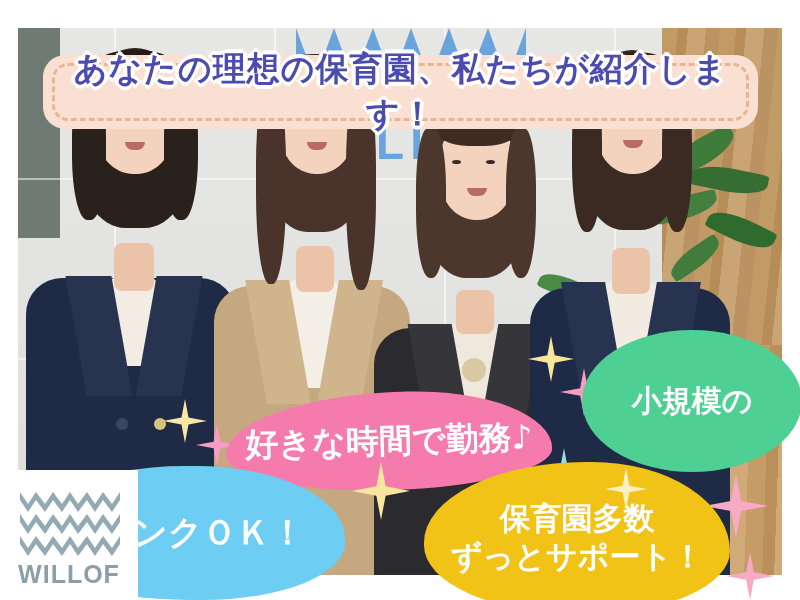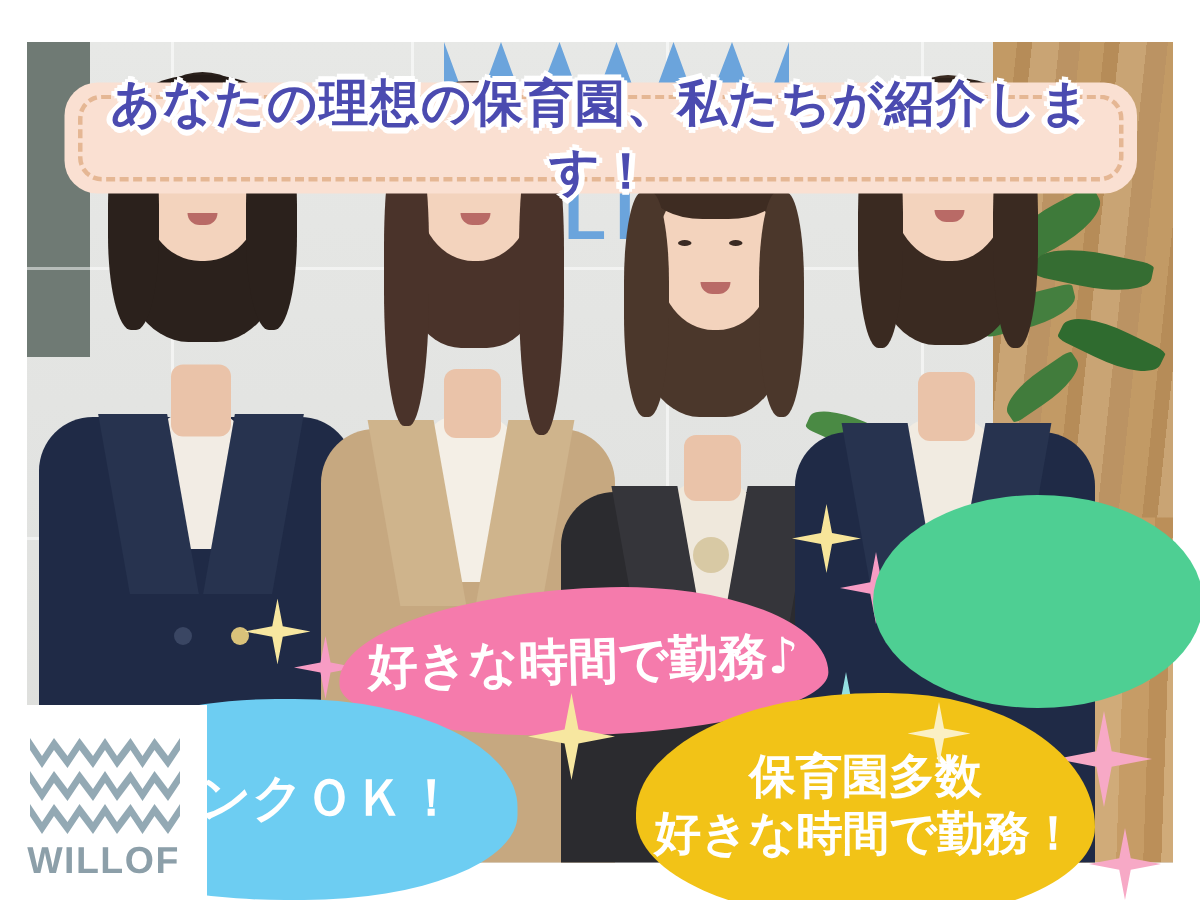--- a/index.html
+++ b/index.html
@@ -210,42 +210,42 @@
     <div class="banner-text">あなたの理想の保育園、私たちが紹介します！</div>
   </div>
 
   <div class="spark" style="left:163px;top:399px;width:44px;height:44px;background:#f7e7a0;"></div>
   <div class="spark" style="left:196px;top:424px;width:42px;height:42px;background:#f79cc4;"></div>
   <div class="spark" style="left:528px;top:336px;width:46px;height:46px;background:#f7e59a;"></div>
   <div class="spark" style="left:560px;top:368px;width:48px;height:48px;background:#f79cc4;"></div>
 
   <div class="blob blob-green">
     <span>
-      <br>
+      <span>小規模の</span><br>
     </span>
   </div>
 
   <div class="blob blob-pink">
     <span>好きな時間で勤務♪</span>
   </div>
 
   <div class="spark" style="left:155px;top:470px;width:40px;height:40px;background:#93e0e2;"></div>
   <div class="spark" style="left:540px;top:448px;width:48px;height:48px;background:#93e0e2;"></div>
   <div class="spark" style="left:352px;top:462px;width:58px;height:58px;background:#f7e7a0;"></div>
   <div class="spark" style="left:704px;top:474px;width:64px;height:64px;background:#f7a9c6;"></div>
   <div class="spark" style="left:726px;top:552px;width:48px;height:48px;background:#f7a9c6;"></div>
 
   <div class="blob blob-blue">
     <span>ブランクＯＫ！</span>
   </div>
 
   <div class="blob blob-yellow">
     <span>
       <span>保育園多数</span><br>
-      <span>好きな時間で勤務！</span>
+      <span>ずっとサポート！</span>
     </span>
   </div>
 
   <div class="spark" style="left:605px;top:468px;width:42px;height:42px;background:#fbf0c4;"></div>
 
   <div class="logo-card">
     <svg class="logo-zigs" viewBox="0 0 100 66" preserveAspectRatio="none">
       <g fill="#93a9b4">
         <polygon points="0,2 8,14 16,2 25,14 33,2 42,14 50,2 58,14 67,2 75,14 83,2 92,14 100,2
                          100,10 92,22 83,10 75,22 67,10 58,22 50,10 42,22 33,10 25,22 16,10 8,22 0,10"></polygon>

